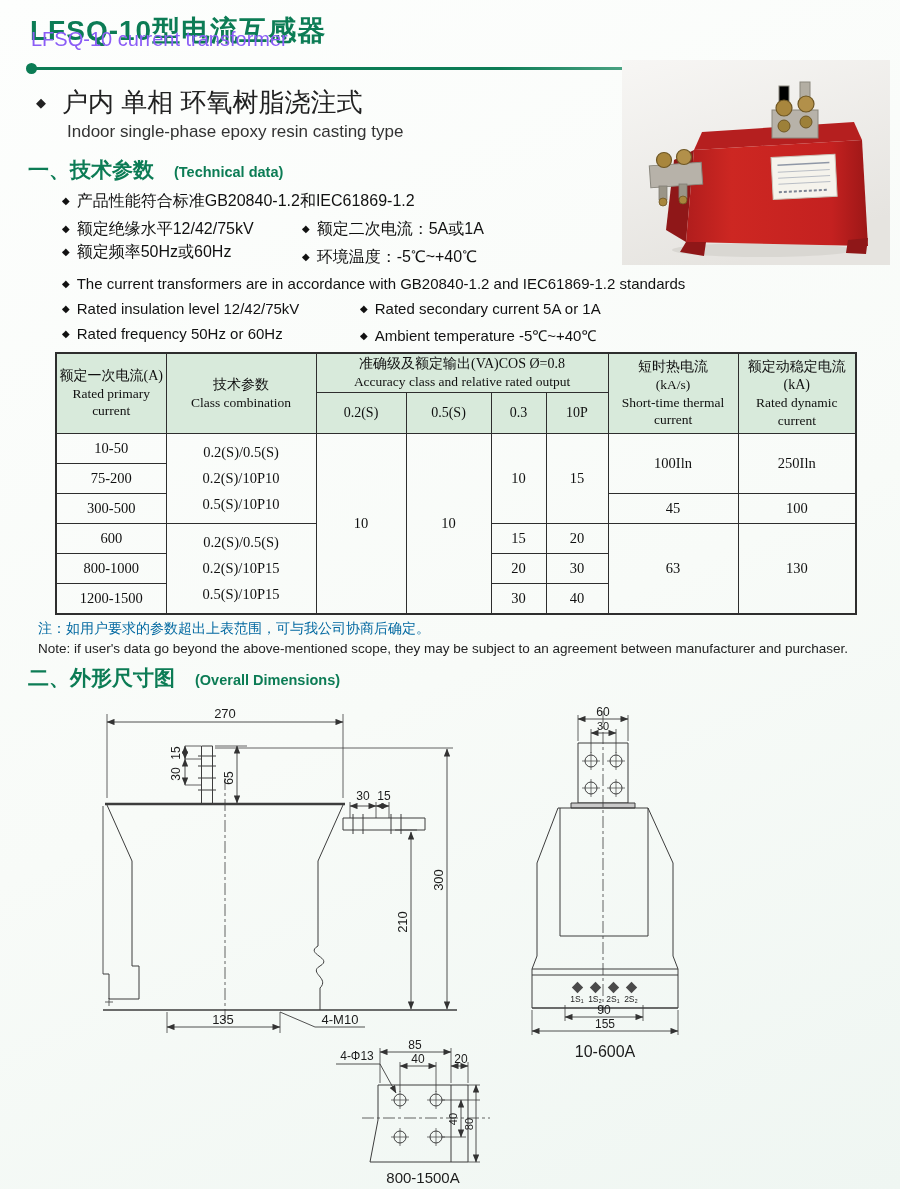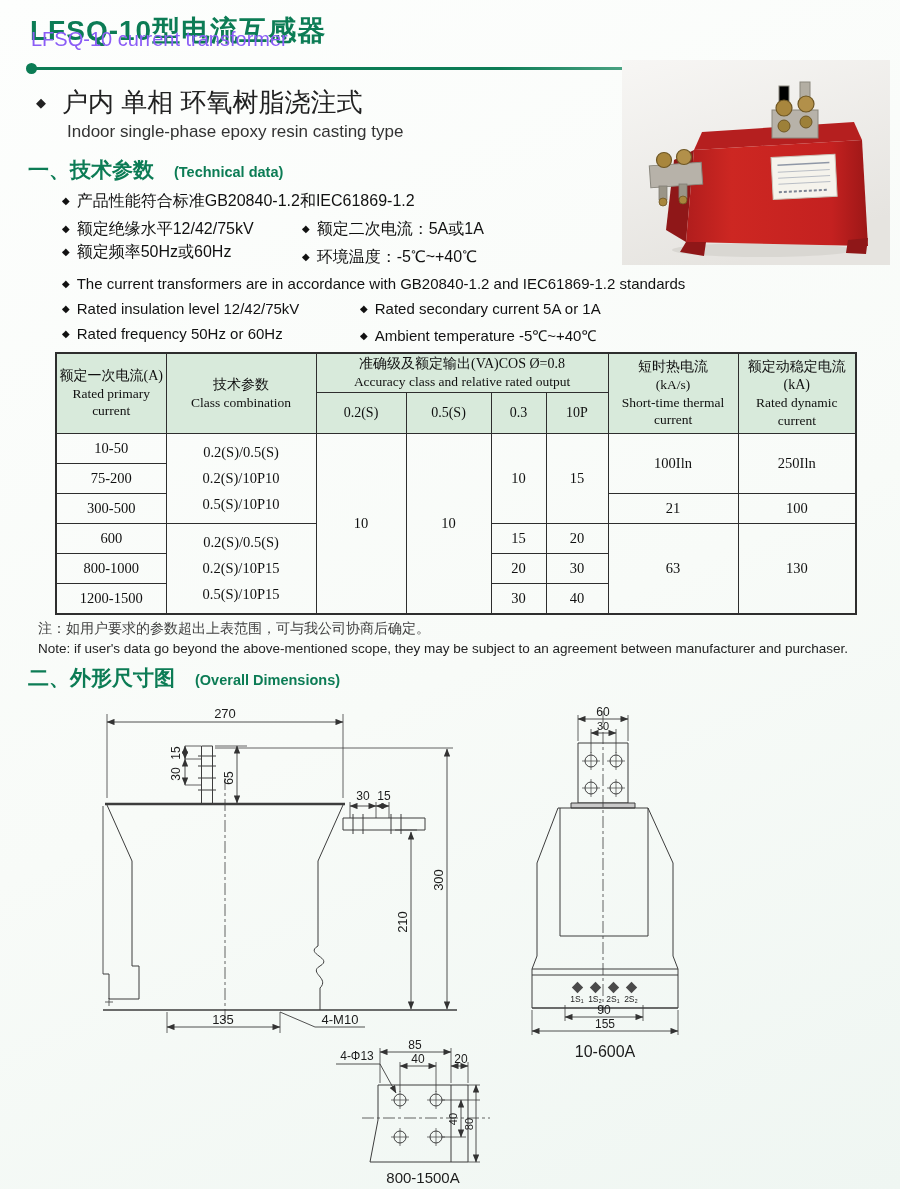--- a/index.html
+++ b/index.html
@@ -26,21 +26,21 @@
   .photo{left:622px;top:60px;width:268px;height:205px;}
   
   table.spec{position:absolute;left:55px;top:352px;width:800px;border-collapse:collapse;border:2px solid #2e2e2e;table-layout:fixed;}
   table.spec td{border:1px solid #2e2e2e;text-align:center;vertical-align:middle;
     font-family:"Liberation Serif","DejaVu Serif",serif;color:#101010;padding:1px;}
   tr.th td{background:#d8eadb;font-size:14px;line-height:1.3;}
   tr.th td .en{font-size:13.5px;}
   tr.th td span{display:block;}
   tr.body td{height:27px;font-size:14.5px;}
   td.cls div{line-height:26px;font-size:14.5px;}
-  .note-zh{left:38px;top:620px;font-size:14px;color:#404040;}
+  .note-zh{left:38px;top:620px;font-size:14px;color:#0369a1;}
   .note-en{left:38px;top:641px;font-size:13.5px;color:#222;}
   
   svg text{font-family:"Liberation Sans",sans-serif;fill:#1c1c1c;}
   .dwg line,.dwg path,.dwg rect,.dwg circle,.dwg polyline{vector-effect:non-scaling-stroke;}
 </style>
 </head>
 <body>
 
 <div class="abs title-zh">LFSQ-10型电流互感器</div>
 <div class="abs title-en">LFSQ-10 current transformer</div>
@@ -173,21 +173,21 @@
     <td rowspan="3">10</td>
     <td rowspan="3">15</td>
     <td rowspan="2">100Iln</td>
     <td rowspan="2">250Iln</td>
   </tr>
   <tr class="body">
     <td>75-200</td>
   </tr>
   <tr class="body">
     <td>300-500</td>
-    <td>21</td>
+    <td>45</td>
     <td>100</td>
   </tr>
   <tr class="body">
     <td>600</td>
     <td rowspan="3" class="cls">
       <div>0.2(S)/0.5(S)</div>
       <div>0.2(S)/10P15</div>
       <div>0.5(S)/10P15</div>
     </td>
     <td>15</td>

